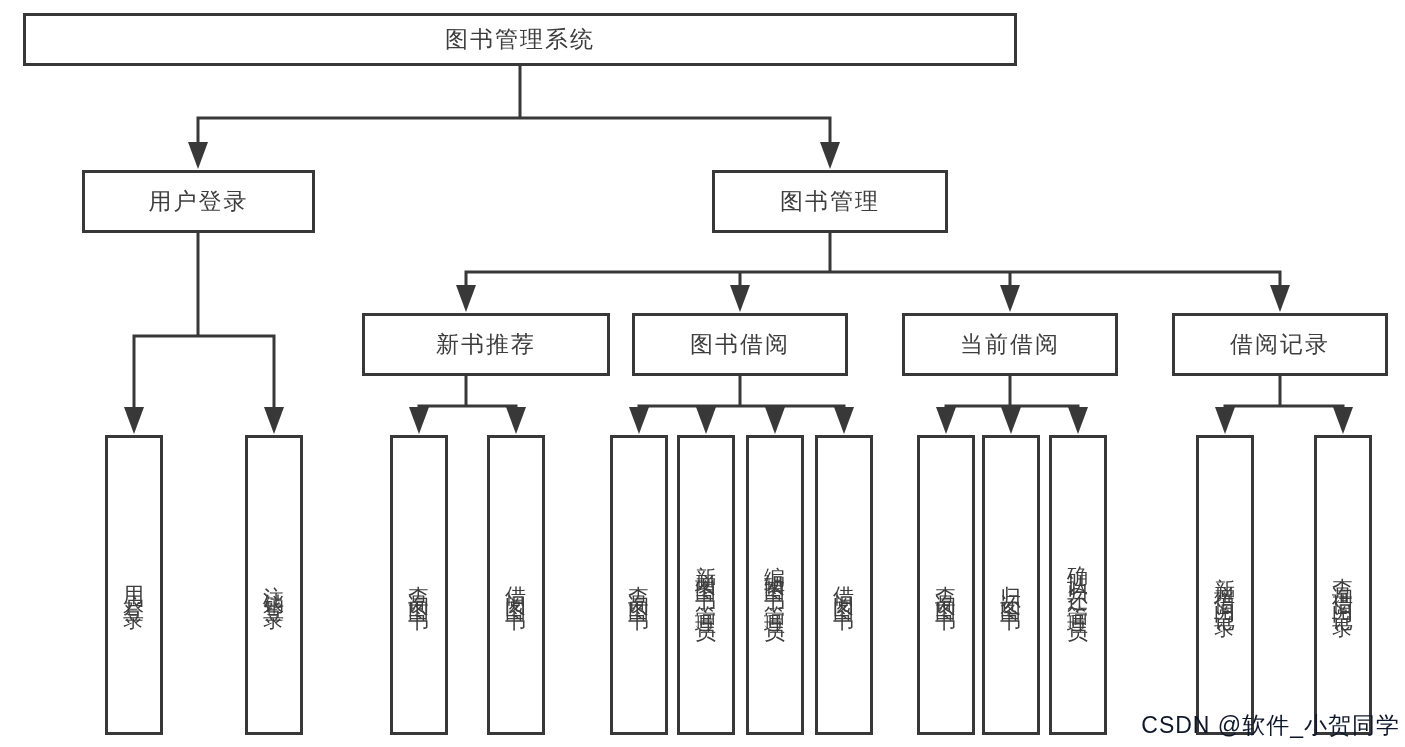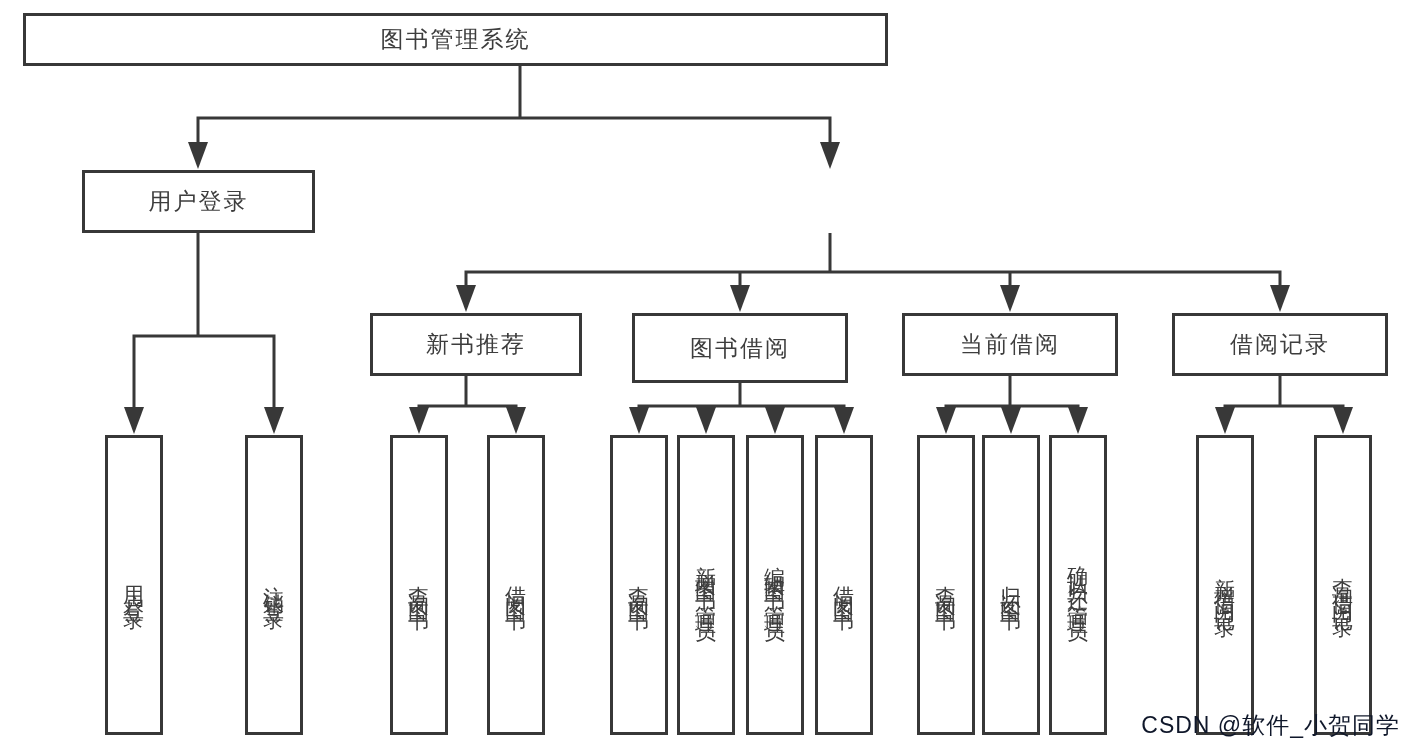--- a/index.html
+++ b/index.html
@@ -98,26 +98,27 @@
       <polygon points="765,407 785,407 775,434"></polygon>
       <polygon points="834,407 854,407 844,434"></polygon>
       <polygon points="936,407 956,407 946,434"></polygon>
       <polygon points="1001,407 1021,407 1011,434"></polygon>
       <polygon points="1068,407 1088,407 1078,434"></polygon>
       <polygon points="1215,407 1235,407 1225,434"></polygon>
       <polygon points="1333,407 1353,407 1343,434"></polygon>
     </g>
   </svg>
 
-  <div class="node" style="left:23px; top:13px; width:865px; height:53px;">图书管理系统</div>
+  <div class="node" style="left:23px; top:13px; width:994px; height:53px;">图书管理系统</div>
 
   <div class="node" style="left:82px; top:170px; width:233px; height:63px;">用户登录</div>
+  <div class="node" style="left:712px; top:170px; width:236px; height:63px;">图书管理</div>
 
-  <div class="node" style="left:362px; top:313px; width:212px; height:63px;margin-left:8px;">新书推荐</div>
-  <div class="node" style="left:632px; top:313px; width:216px; height:70px;">图书借阅</div>
+  <div class="node" style="left:362px; top:313px; width:248px; height:63px;">新书推荐</div>
+  <div class="node" style="left:632px; top:313px; width:216px; height:63px;">图书借阅</div>
   <div class="node" style="left:902px; top:313px; width:216px; height:63px;font-family:Liberation Serif, serif;">当前借阅</div>
   <div class="node" style="left:1172px; top:313px; width:216px; height:63px;">借阅记录</div>
 
   <div class="vnode" style="left:105px;">用户登录</div>
   <div class="vnode" style="left:245px;">注销登录</div>
 
   <div class="vnode" style="left:390px;">查询图书</div>
   <div class="vnode" style="left:487px;">借阅图书</div>
 
   <div class="vnode" style="left:610px;">查询图书</div>

